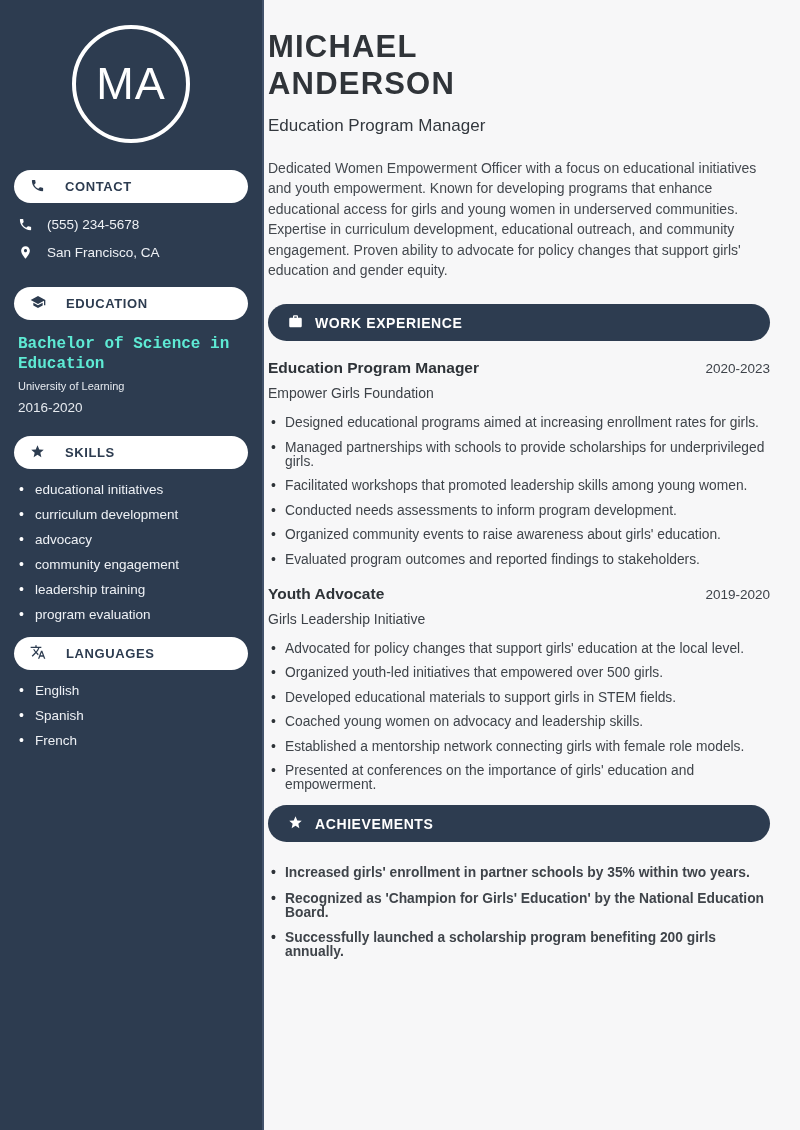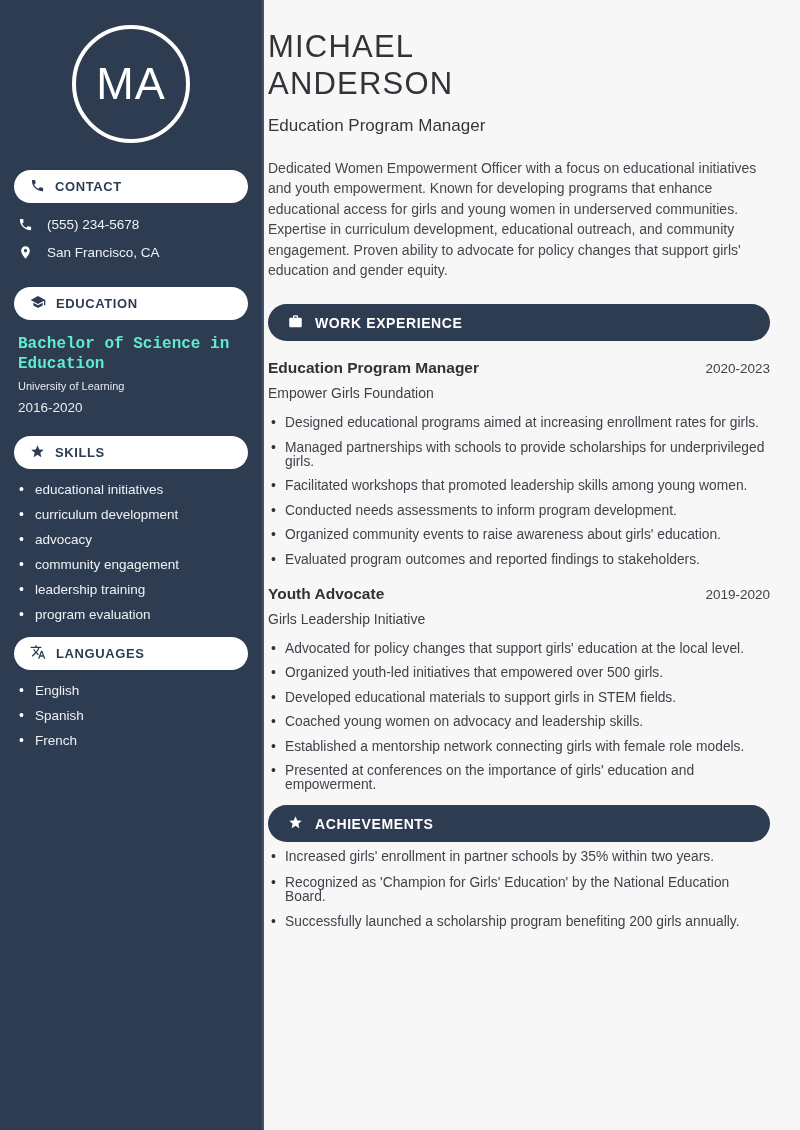--- a/index.html
+++ b/index.html
@@ -17,21 +17,21 @@
     border-right:2px solid #42526a;
   }
   .avatar{
     width:110px;height:110px;border-radius:50%;
     border:4px solid #ffffff;margin:25px auto 0;
     display:flex;align-items:center;justify-content:center;
     color:#ffffff;font-size:45px;font-weight:400;letter-spacing:1px;
   }
   .side-pill{
     background:#ffffff;border-radius:17px;height:33px;
-    display:flex;align-items:center;gap:10px;padding:0 16px;
+    display:flex;align-items:center;gap:20px;padding:0 16px;
     color:#2d3c50;font-size:13px;font-weight:700;letter-spacing:.6px;
     box-sizing:border-box;
   }
   .side-pill svg{flex:0 0 auto;}
   .pill-contact{margin-top:27px;}
   .pill-education{margin-top:14px;}
   .pill-skills{margin-top:18px;}
   .pill-languages{margin-top:15px;}
   .contact-list{margin-top:14px;}
   .contact-item{
@@ -50,21 +50,21 @@
   }
   .side-list li::before{
     content:"\2022";position:absolute;left:1px;top:0;color:#ffffff;font-size:14px;
   }
   
   .main{
     position:absolute;left:238px;top:0;width:562px;height:1130px;
     box-sizing:border-box;padding:28px 30px 0 30px;
   }
   .name{
-    margin:0;color:#303439;font-weight:400;
+    margin:0;color:#303439;font-weight:700;
     font-size:31px;line-height:37px;letter-spacing:1.2px;
   }
   .job-subtitle{margin-top:14px;font-size:17px;color:#33383e;}
   .summary{
     margin-top:22px;font-size:14px;line-height:20.4px;color:#43484e;
   }
   .section-pill{
     margin-top:24px;height:37px;border-radius:18.5px;background:#2d3c50;
     display:flex;align-items:center;gap:12px;padding:0 20px;
     color:#ffffff;font-size:14px;font-weight:700;letter-spacing:.6px;
@@ -79,21 +79,21 @@
   .bullets{list-style:none;margin:15px 0 0;padding:0;}
   .bullets li{
     position:relative;padding-left:17px;font-size:13.8px;color:#3f444a;
     line-height:14px;margin-bottom:10.5px;
   }
   .bullets li::before{
     content:"\2022";position:absolute;left:3px;top:-1px;color:#2e3338;font-size:14px;
   }
   .job2{margin-top:13px;}
   .pill-achievements{margin-top:13px;}
-  .ach-bullets{margin-top:8px;}
+  .ach-bullets{margin-top:24px;font-weight:bold;}
   .ach-bullets li{margin-bottom:11.5px;}
 </style>
 </head>
 <body>
 
 <aside class="sidebar">
 
   <div class="avatar">
     <span>MA</span>
   </div>

